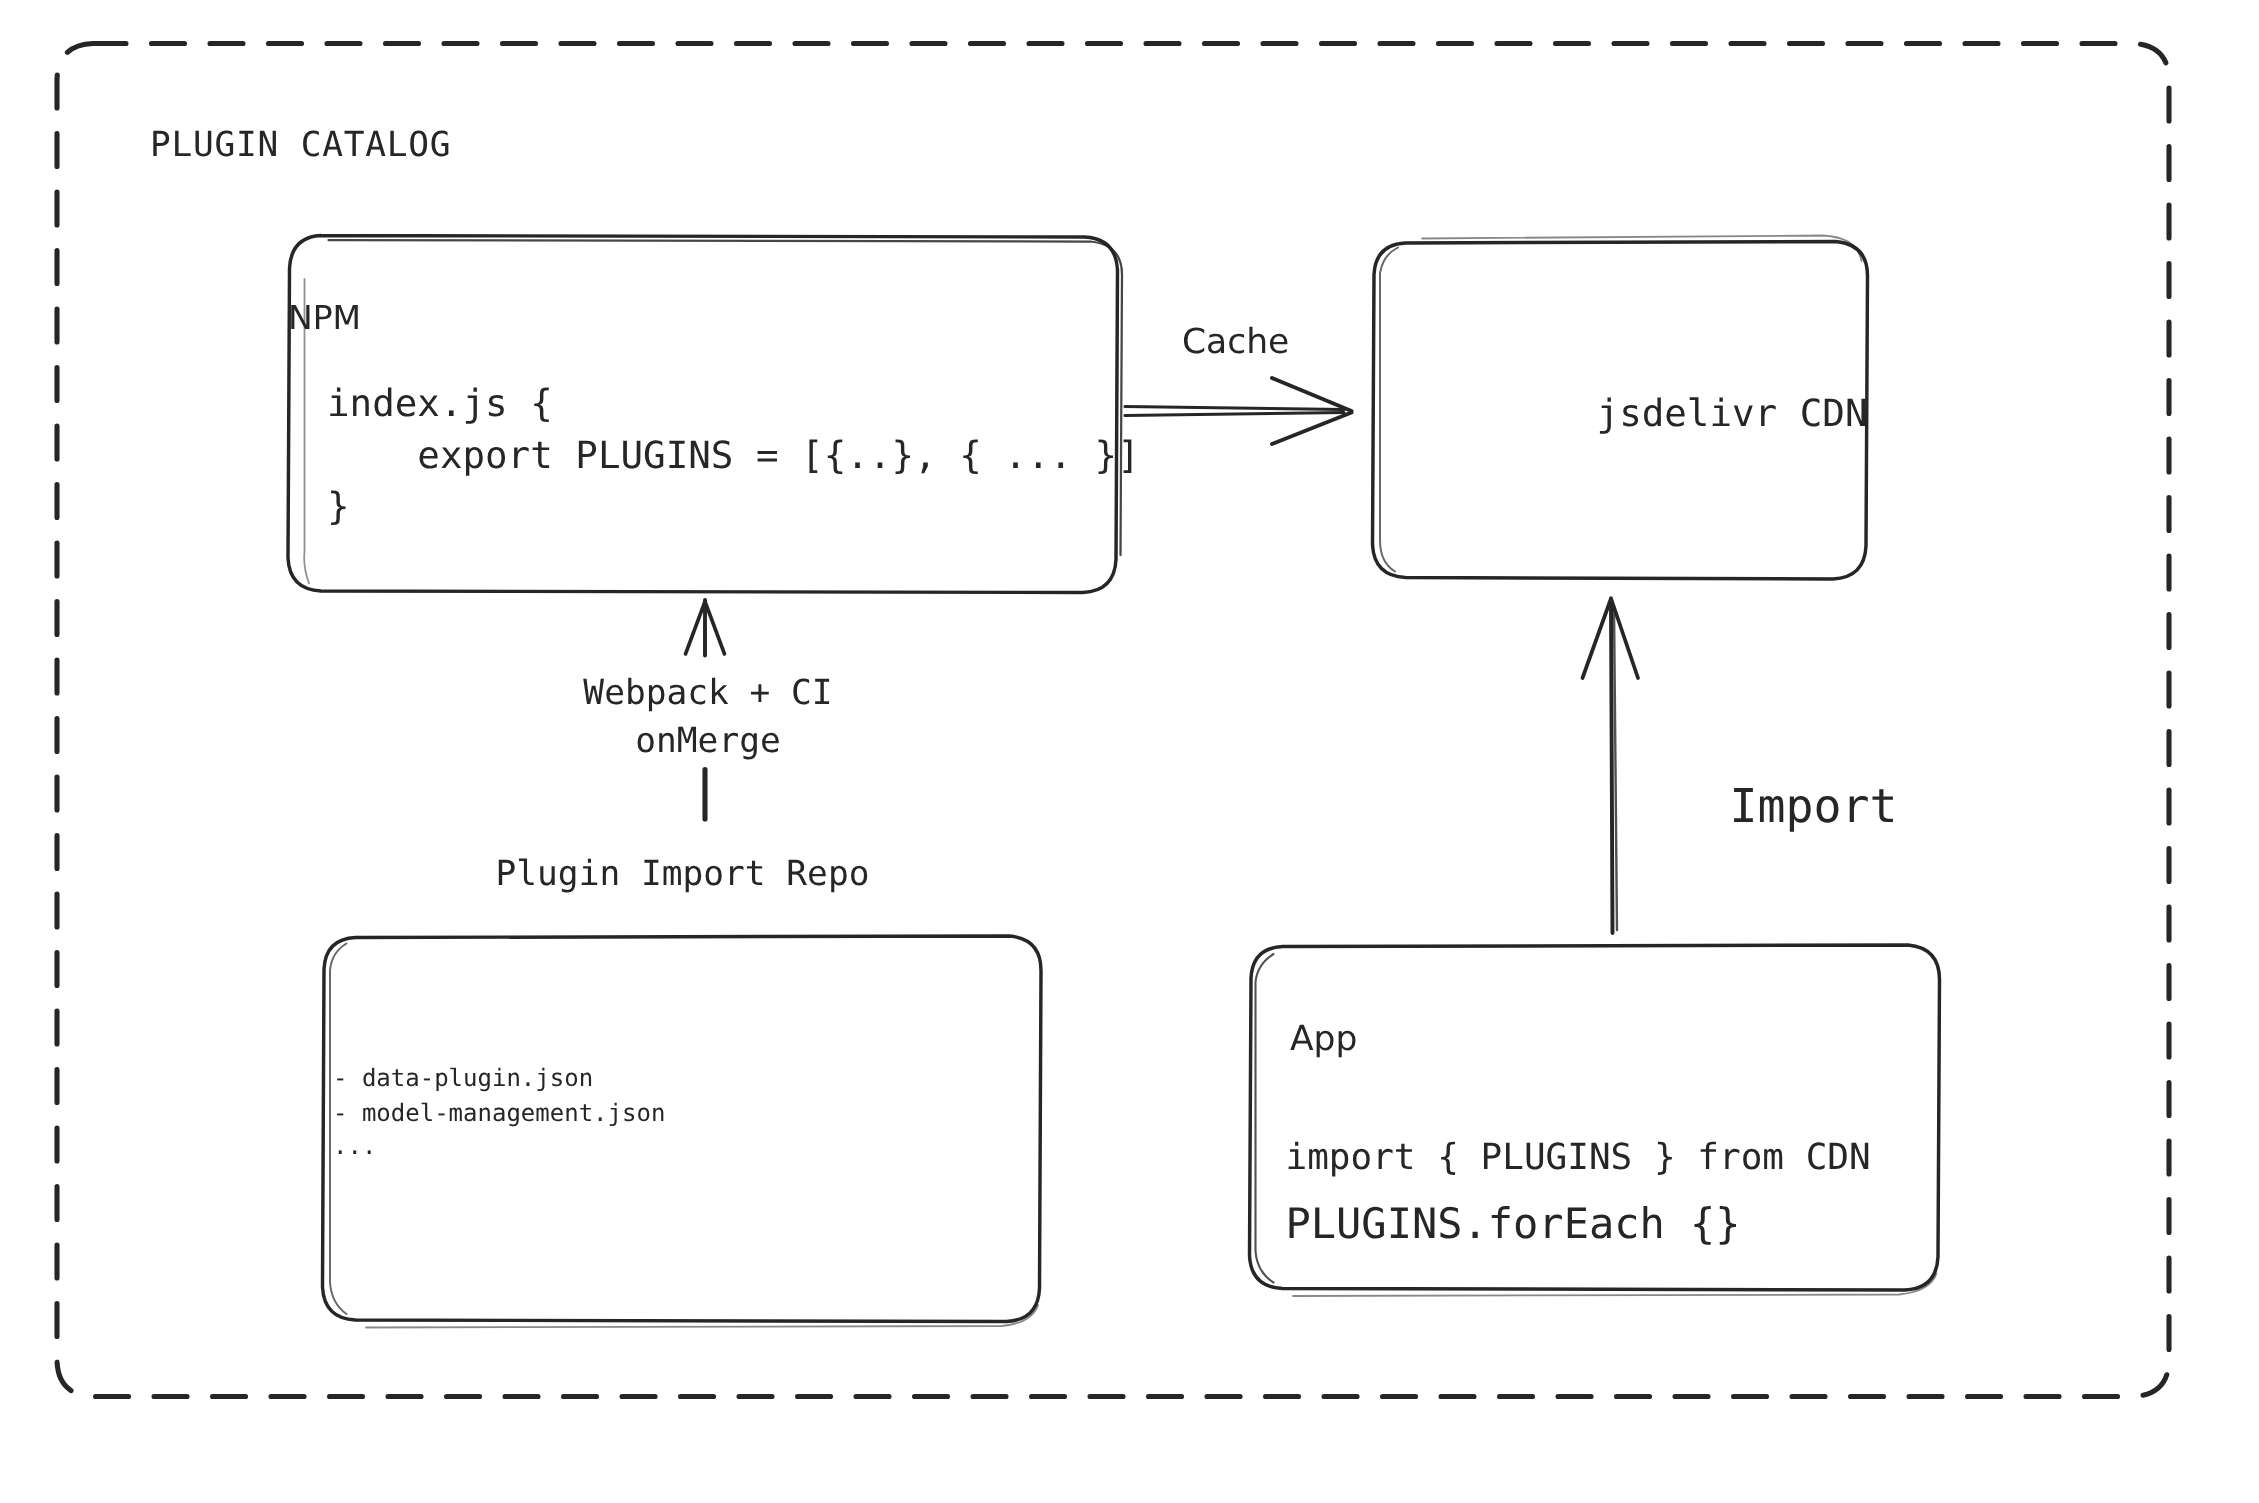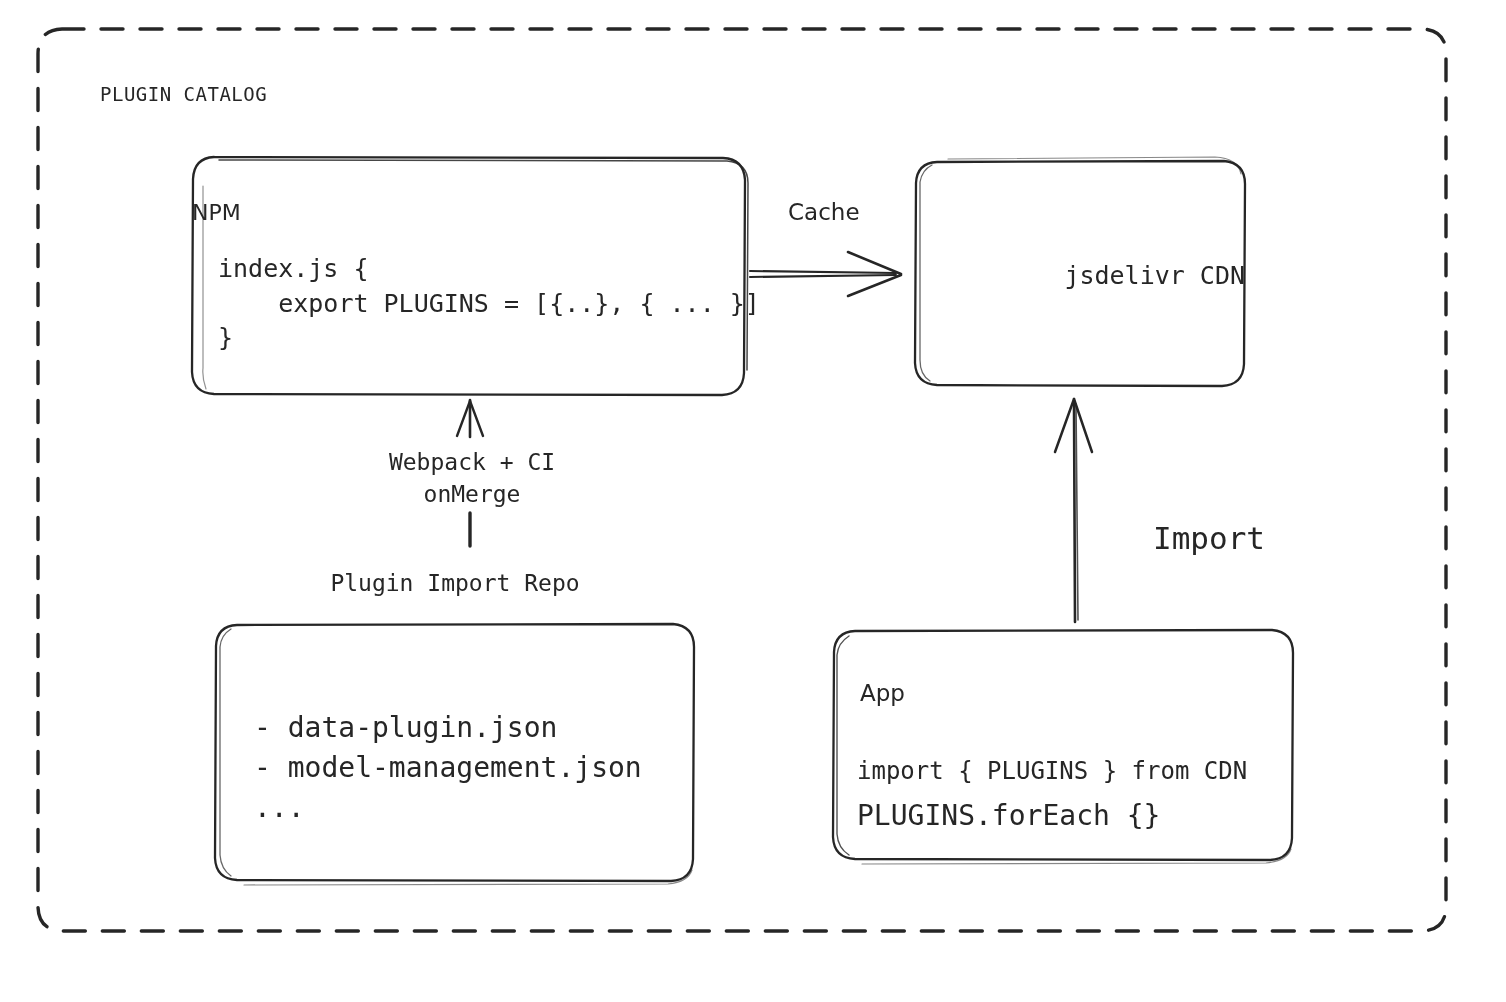--- a/index.html
+++ b/index.html
@@ -36,21 +36,21 @@
     font-family: "DejaVu Sans Mono", "Liberation Mono", monospace;
   }
   .sans {
     font-family: "DejaVu Sans", "Liberation Sans", sans-serif;
   }
 
   
   #catalog-title {
     left: 100px;
     top: 82px;
-    font-size: 19px;
+    font-size: 23px;
     letter-spacing: 0.5px;
   }
 
   
   #npm-title {
     left: 192px;
     top: 198px;
     width: 553px;
     text-align: left;
     font-size: 22px;
@@ -67,21 +67,21 @@
     left: 915px;
     top: 259px;
     width: 330px;
     text-align: right;
     font-size: 25px;
   }
 
   
   #cache-label {
     left: 788px;
-    top: 197px;
+    top: 213px;
     font-size: 23px;
   }
 
   
   #webpack-label {
     left: 352px;
     top: 447px;
     width: 240px;
     text-align: center;
     font-size: 23px;
@@ -94,23 +94,22 @@
     top: 568px;
     width: 480px;
     text-align: center;
     font-size: 23px;
   }
 
   
   #repo-list {
     left: 222px;
     top: 708px;
-    font-size: 28px;
+    font-size: 16px;
     line-height: 1.42;
-    margin-left: 32px;
   }
 
   
   #app-title {
     left: 860px;
     top: 678px;
     font-size: 23px;
   }
   #app-code {
     left: 857px;

